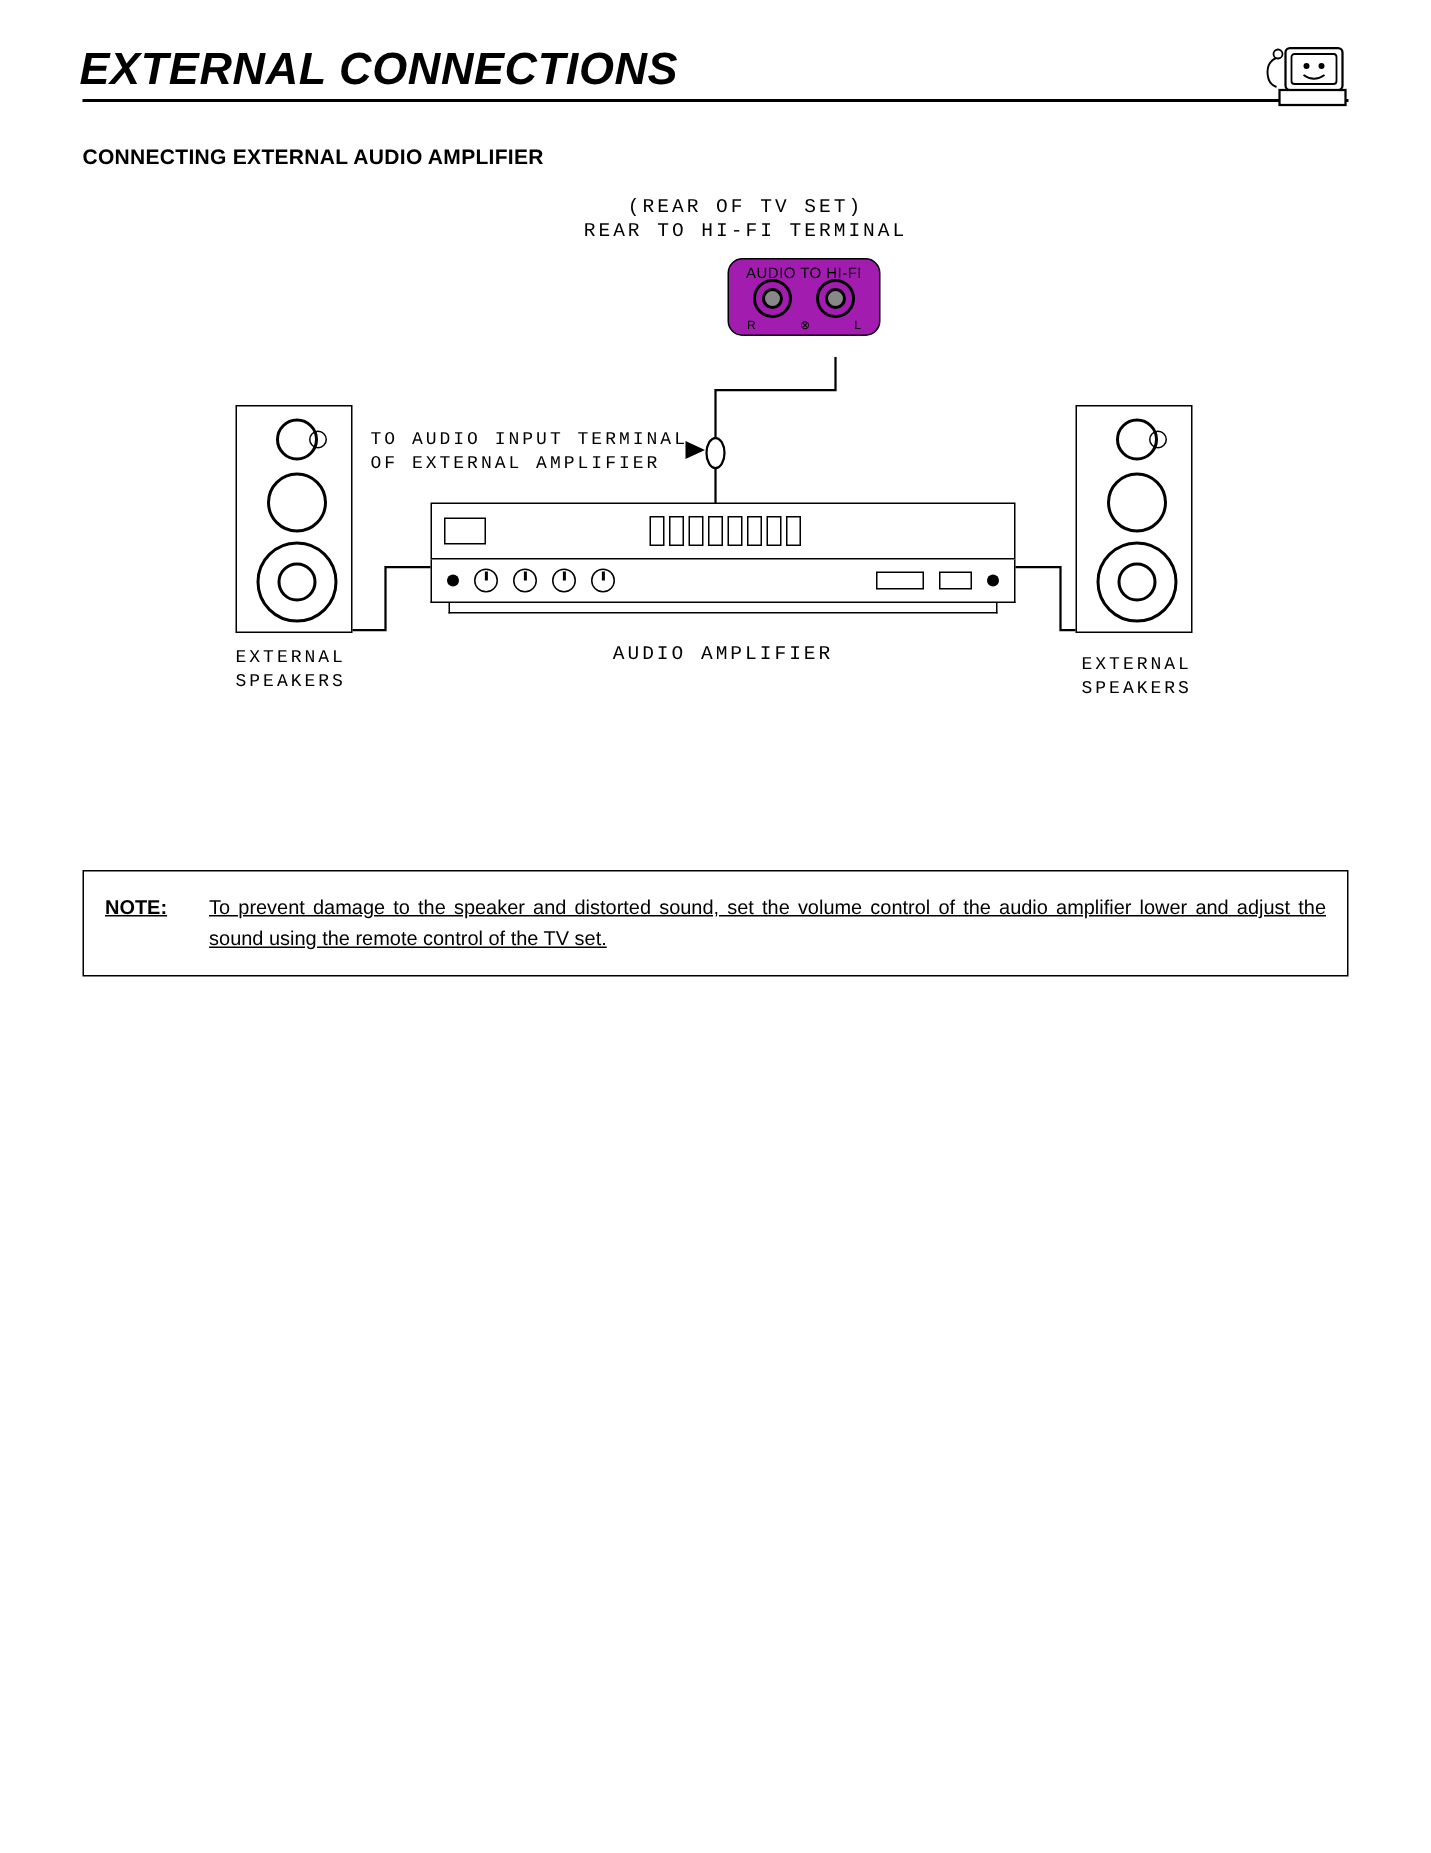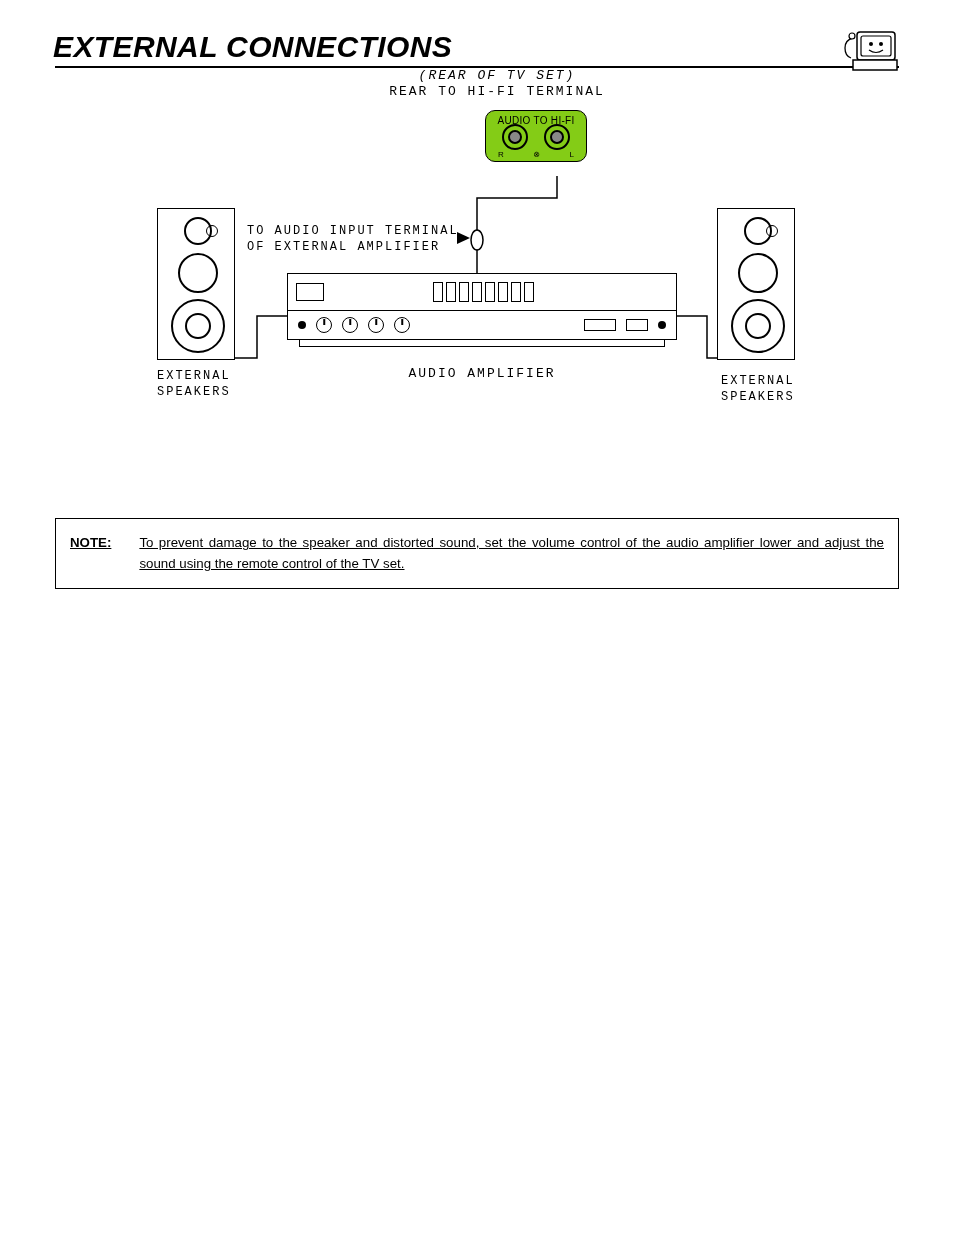--- a/index.html
+++ b/index.html
@@ -4,23 +4,23 @@
 <style>
   html,body{margin:0;padding:0;background:#fff;font-family:Helvetica,Arial,sans-serif;color:#000;}
   .page{width:954px;height:1235px;position:relative;padding:30px 55px 0 55px;box-sizing:border-box;}
   .header-row{display:flex;align-items:flex-start;justify-content:space-between;}
   h1{font-size:30px;font-weight:bold;margin:0 0 0 -2px;font-style:italic;letter-spacing:.4px;}
   .rule{border-bottom:2px solid #000;margin-top:2px;}
   .sub{font-size:14px;font-weight:bold;margin:28px 0 18px 0;letter-spacing:.2px;}
   .intro{font-size:14px;margin:0 0 40px 0;}
   .diagram-wrap{position:relative;height:380px;margin:0 auto;width:700px;}
   .caption-top1,.caption-top2{position:absolute;width:260px;left:240px;text-align:center;font-family:"Courier New",monospace;font-size:13px;letter-spacing:2px;}
-  .caption-top1{top:0;font-style:italic;}
+  .caption-top1{top:0;}
   .caption-top2{top:16px;}
-  .terminal-box{position:absolute;top:42px;left:358px;width:100px;padding:4px 0 2px 0;border:1px solid #000;border-radius:10px;background:#84cc16;}
+  .terminal-box{position:absolute;top:42px;left:358px;width:100px;padding:4px 0 2px 0;border:1px solid #000;border-radius:10px;background:#a21caf;}
   .terminal-label{text-align:center;font-size:10px;letter-spacing:.3px;margin-bottom:-2px;}
   .jacks{display:flex;justify-content:space-around;padding:0 8px;}
   .jack{width:22px;height:22px;border:2px solid #000;border-radius:50%;display:flex;align-items:center;justify-content:center;}
   .jack-inner{width:10px;height:10px;border:2px solid #000;border-radius:50%;background:#888;}
   .rl{display:flex;justify-content:space-between;padding:0 12px;font-size:8px;margin-top:0;align-items:center;}
   .rl .x{font-size:8px;}
   .lbl-mid{position:absolute;top:155px;left:120px;font-family:"Courier New",monospace;font-size:12px;letter-spacing:2px;line-height:1.35;}
   
   .spk{position:absolute;width:76px;border:1.5px solid #000;background:#fff;}
   .spk.left{top:140px;left:30px;height:150px;}
@@ -69,20 +69,21 @@
     <rect x="14" y="32" width="44" height="10" fill="#fff" stroke="#000" stroke-width="1.5"></rect>
     <path d="M14 10 Q6 12 6 20 Q6 28 12 30" fill="none" stroke="#000" stroke-width="1.3"></path>
     <circle cx="13" cy="8" r="3" fill="#fff" stroke="#000" stroke-width="1.2"></circle>
   </svg>
 
   <div class="header-row">
     <h1>EXTERNAL CONNECTIONS</h1>
   </div>
   <div class="rule"></div>
 
+  <div class="sub">CONNECTING EXTERNAL AUDIO AMPLIFIER</div>
 
   <div class="diagram-wrap">
     <div class="caption-top1">(REAR OF TV SET)</div>
     <div class="caption-top2">REAR TO HI-FI TERMINAL</div>
 
     <div class="terminal-box">
       <div class="terminal-label">AUDIO TO HI-FI</div>
       <div class="jacks">
         <div class="jack">
             <div class="jack-inner"></div>

